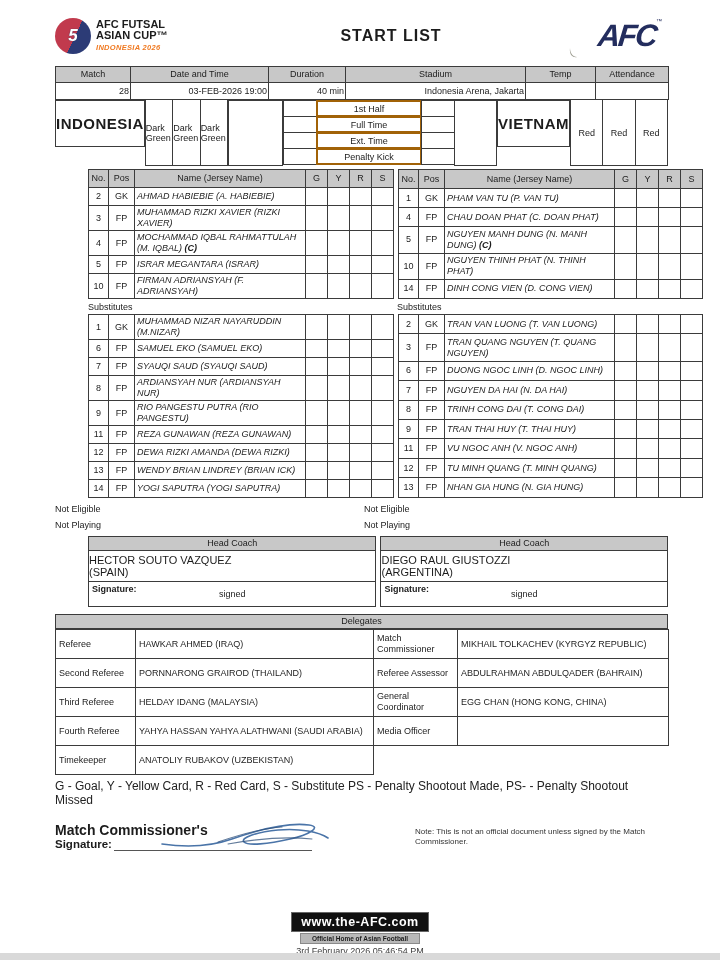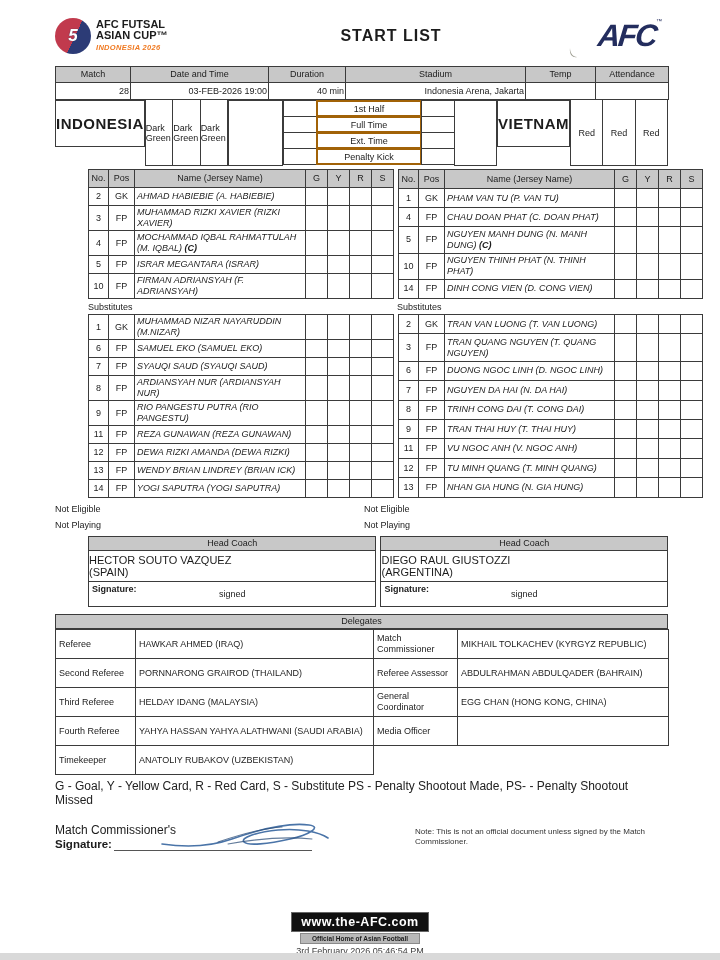--- a/index.html
+++ b/index.html
@@ -71,21 +71,21 @@
   .dtable-l{width:318px;}
   .dtable-r{width:295px;margin-left:-1px;}
   .d-role{padding:1px 3px;height:14px;}
   .d-name{padding:7px 3px;height:14px;}
 
   .legend{font-size:12px;margin-top:4px;color:#222;}
 
   
   .commrow{display:flex;margin-top:16px;}
   .commblock{width:330px;position:relative;}
-  .commblock .b1{font-weight:normal;font-size:12px;line-height:14px;}
+  .commblock .b1{font-weight:bold;font-size:14px;line-height:14px;}
   .commblock .b2{font-weight:bold;font-size:11.5px;line-height:14px;display:flex;align-items:flex-end;}
   .sigline{display:inline-block;width:198px;border-bottom:1.5px solid #555;height:12px;margin-left:2px;}
   .scribble{position:absolute;left:105px;top:-6px;}
   .noteblock{width:253px;margin-left:auto;font-size:8px;line-height:10px;color:#333;align-self:center;}
 
   
   .footer{position:absolute;left:0;right:0;top:912px;text-align:center;}
   .afc-box{display:inline-block;background:#101010;color:#fff;font-weight:bold;font-size:12.5px;padding:2px 9px;border:1px solid #666;letter-spacing:0.5px;}
   .tagline{display:block;width:118px;margin:1px auto 0 auto;background:#b9b9b9;border:1px solid #8a8a8a;color:#1c1c1c;font-weight:bold;font-size:6.5px;padding:1px 0;}
   .timestamp{font-size:9px;color:#3d3d3d;margin-top:2px;}

